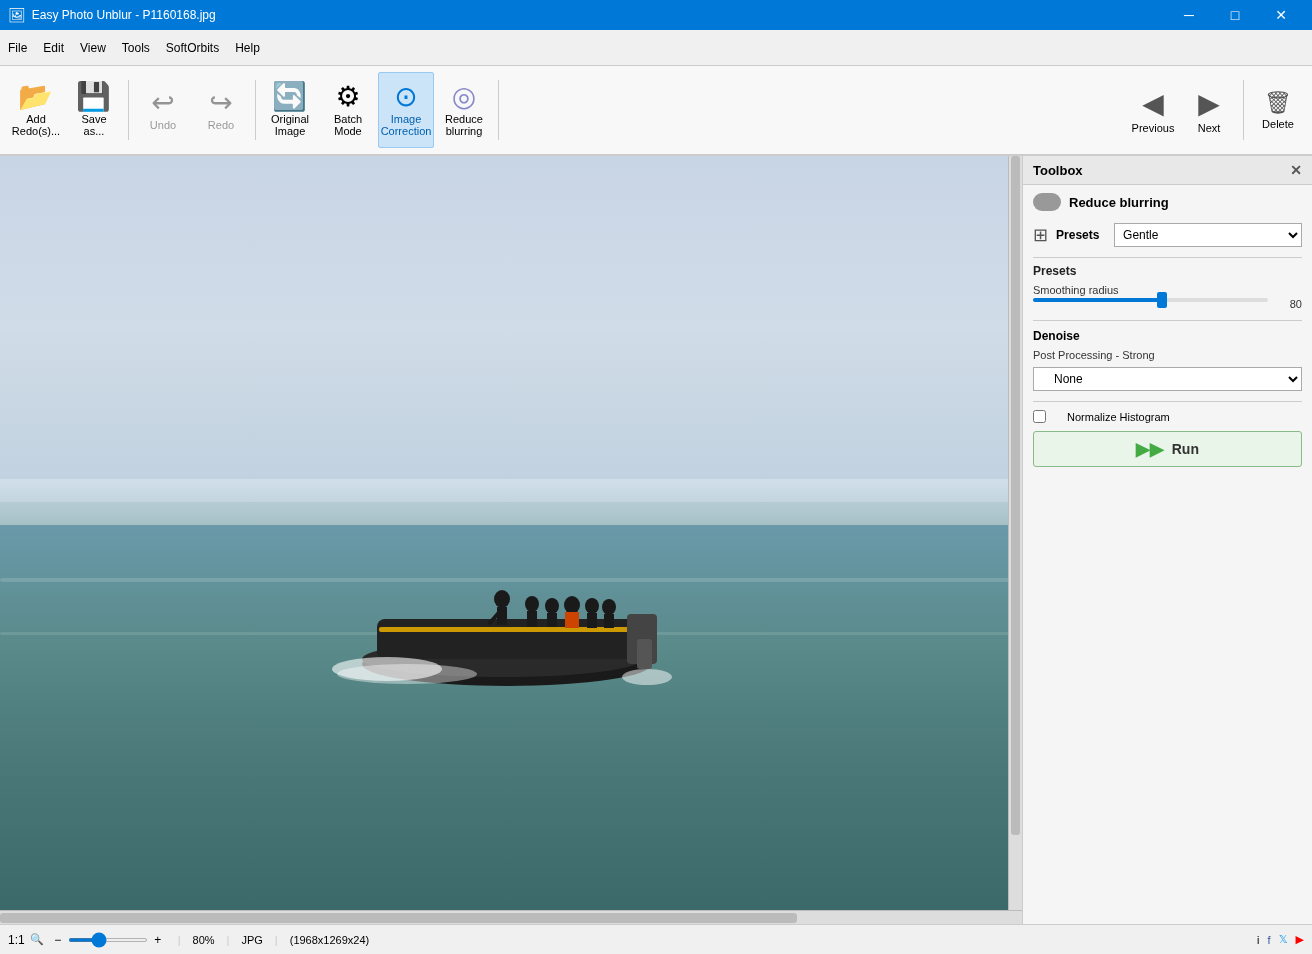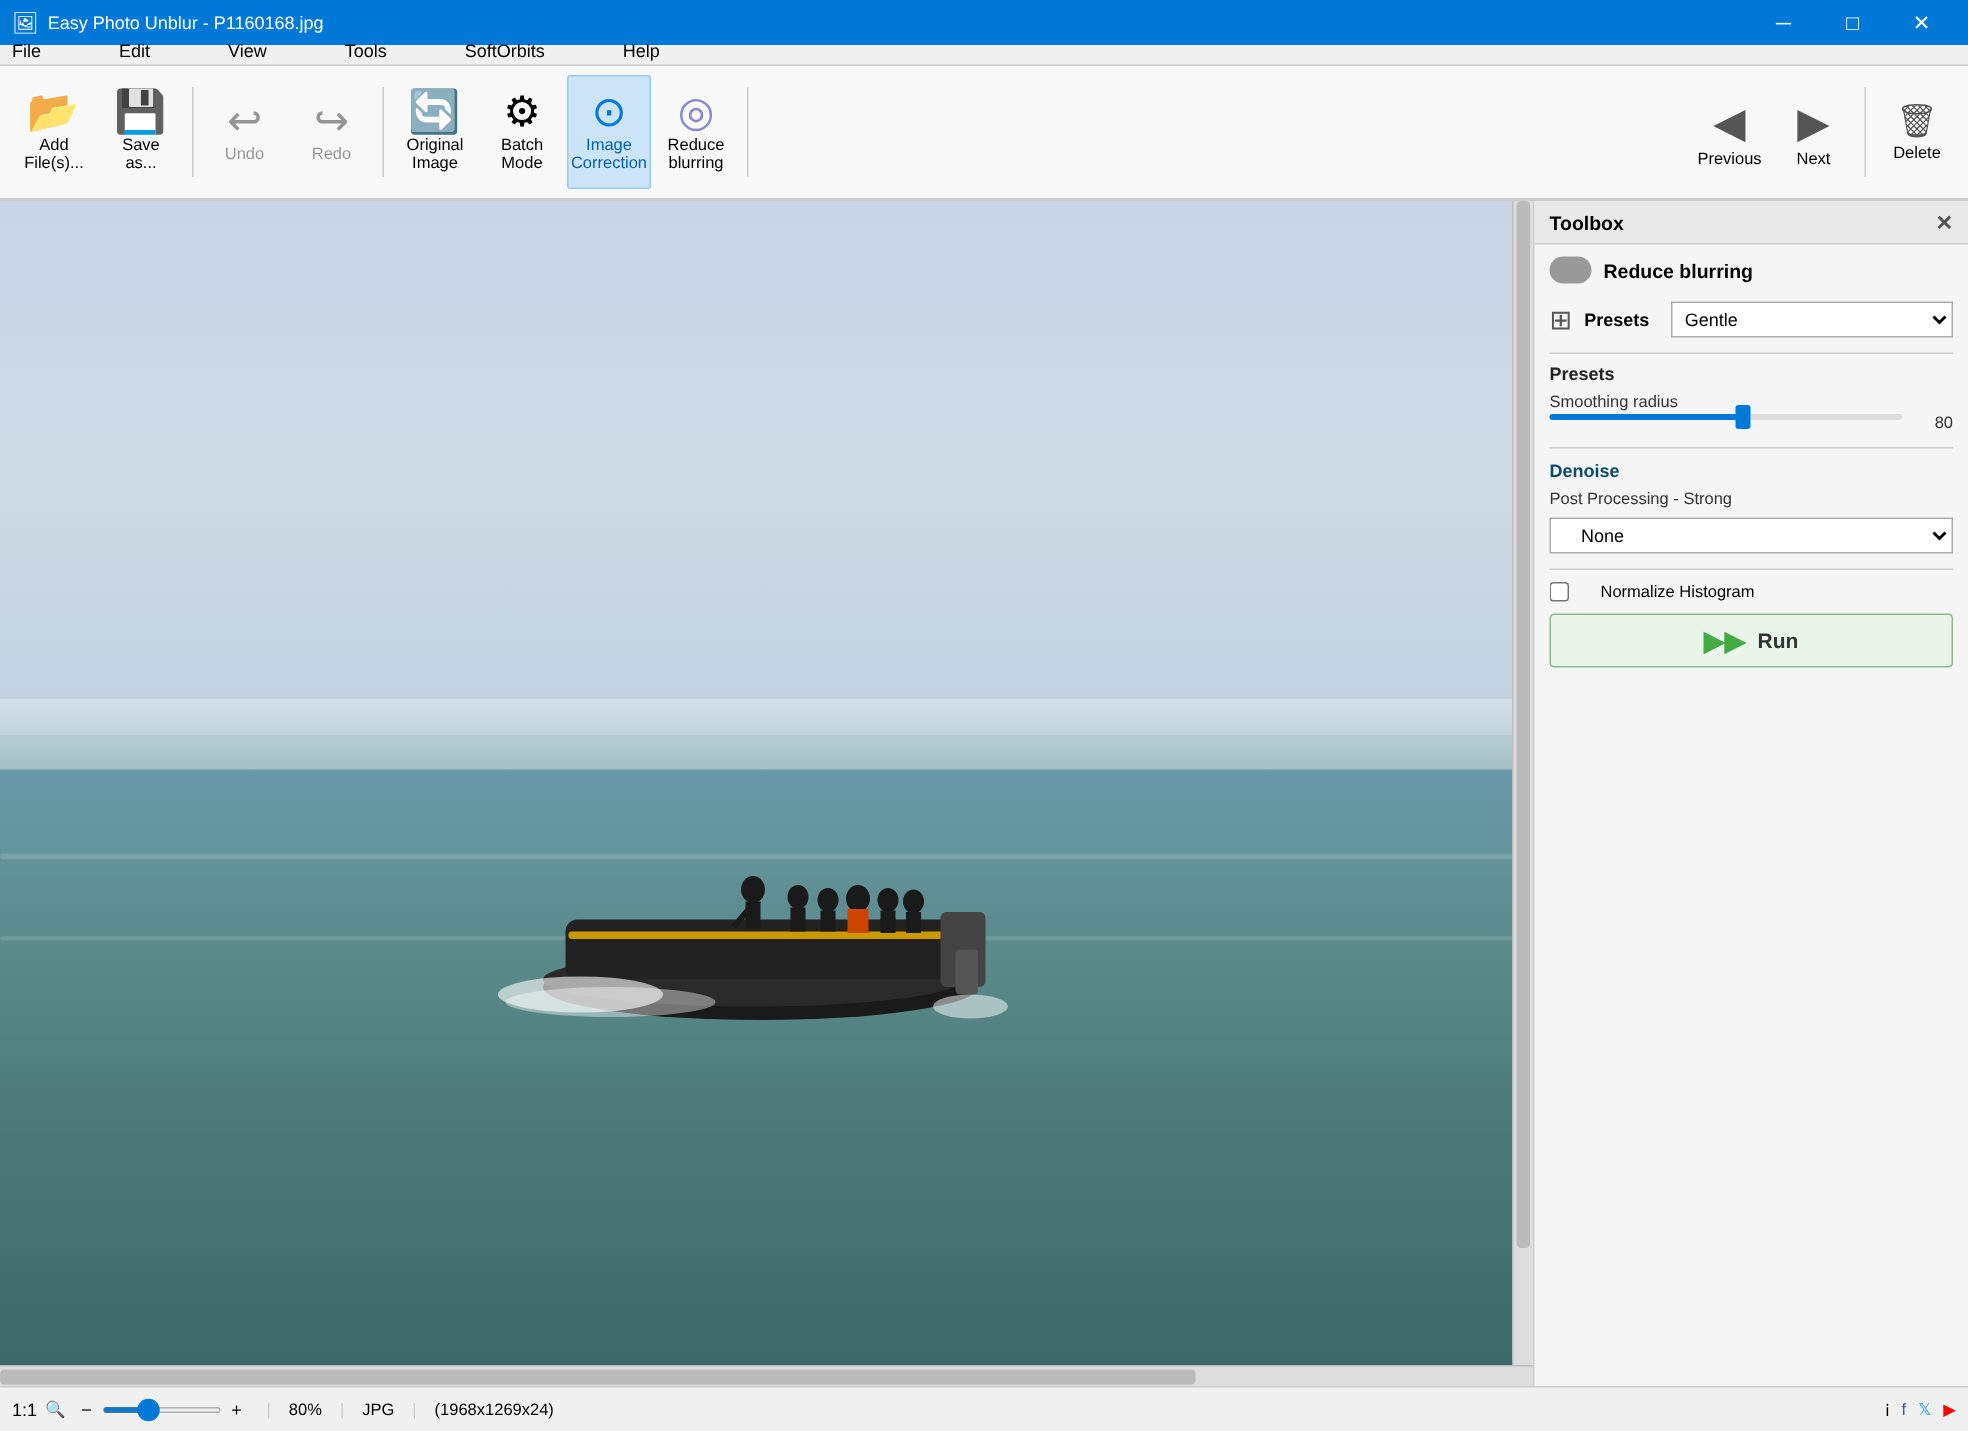--- a/index.html
+++ b/index.html
@@ -20,26 +20,25 @@
     #title-bar-controls { display: flex; gap: 0; }
     .title-btn {
       width: 46px; height: 30px;
       background: transparent; border: none; color: white;
       font-size: 14px; cursor: pointer; display: flex; align-items: center; justify-content: center;
     }
 
     
     #menu-bar {
       background: #f0f0f0;
-      height: 14px;
-      display: flex;
-      align-items: flex-end;
+      height: 36px;
+      display: flex;
+      align-items: center;
       border-bottom: 1px solid #ccc;
       flex-shrink: 0;
-      gap: 36px;
     }
     .menu-item {
       padding: 2px 8px;
       cursor: pointer;
       font-size: 12px;
     }
 
     
     #toolbar {
       background: #f8f8f8;
@@ -202,21 +201,21 @@
       width: 28px; font-size: 11px; text-align: right; color: #333;
     }
     input[type=range] {
       flex: 1; height: 4px; cursor: pointer;
       accent-color: #0078d7;
     }
 
     
     .denoise-label {
       font-size: 12px; font-weight: bold;
-      margin: 8px 0 6px 0; color: #0c4a6e;
+      margin: 8px 0 6px 0; color: #000000;
     }
 
     
     .post-select {
       width: 100%; height: 24px; font-size: 12px;
       border: 1px solid #aaa; background: white;
       padding: 0 16px; margin-top: 4px;
     }
 
     
@@ -295,21 +294,21 @@
   <span class="menu-item">View</span>
   <span class="menu-item">Tools</span>
   <span class="menu-item">SoftOrbits</span>
   <span class="menu-item">Help</span>
 </div>
 
 <div id="toolbar">
   <div class="tb-btn">
     <span class="tb-icon">📂</span>
     <span style="white-space:pre-line">Add
-File(s)...</span>
+Redo(s)...</span>
   </div>
   <div class="tb-btn">
     <span class="tb-icon">💾</span>
     <span style="white-space:pre-line">Save
 as...</span>
   </div>
   <div class="toolbar-sep"></div>
   <div class="tb-btn disabled">
     <span class="tb-icon">↩</span>
     <span>Undo</span>

